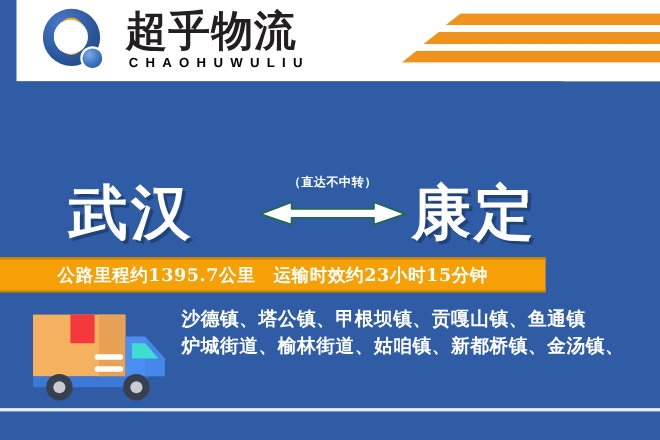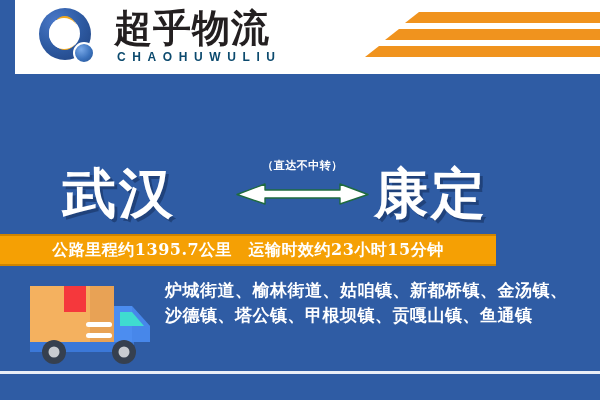--- a/index.html
+++ b/index.html
@@ -78,21 +78,21 @@
     letter-spacing: 1px;
     line-height: 44px;
     white-space: nowrap;
   }
   .brand-en {
     position: absolute;
     left: 102px; top: 50px;
     font-family: "Liberation Sans", sans-serif;
     font-size: 12px;
     font-weight: bold;
-    color: #0c4a6e;
+    color: #000000;
     letter-spacing: 6.6px;
     white-space: nowrap;
   }
   .stripes {
     position: absolute;
     left: 350px; top: 12px;
     width: 250px; height: 48px;
   }
   .stripe {
     position: absolute;
@@ -277,18 +277,18 @@
       <rect x="58" y="53" width="26" height="5" rx="2.5" fill="#ffffff"></rect>
 
       <circle cx="26" cy="72" r="12" fill="#36404f"></circle>
       <circle cx="26" cy="72" r="5.5" fill="#c9ccd1"></circle>
       <circle cx="96" cy="72" r="12" fill="#36404f"></circle>
       <circle cx="96" cy="72" r="5.5" fill="#c9ccd1"></circle>
     </svg>
   </div>
 
   <div class="areas">
+    <div class="areas-line">沙德镇、塔公镇、甲根坝镇、贡嘎山镇、鱼通镇</div>
     <div class="areas-line">炉城街道、榆林街道、姑咱镇、新都桥镇、金汤镇、</div>
-    <div class="areas-line">沙德镇、塔公镇、甲根坝镇、贡嘎山镇、鱼通镇</div>
   </div>
 
   <div class="baseline"></div>
 </div>
 
 </body></html>

